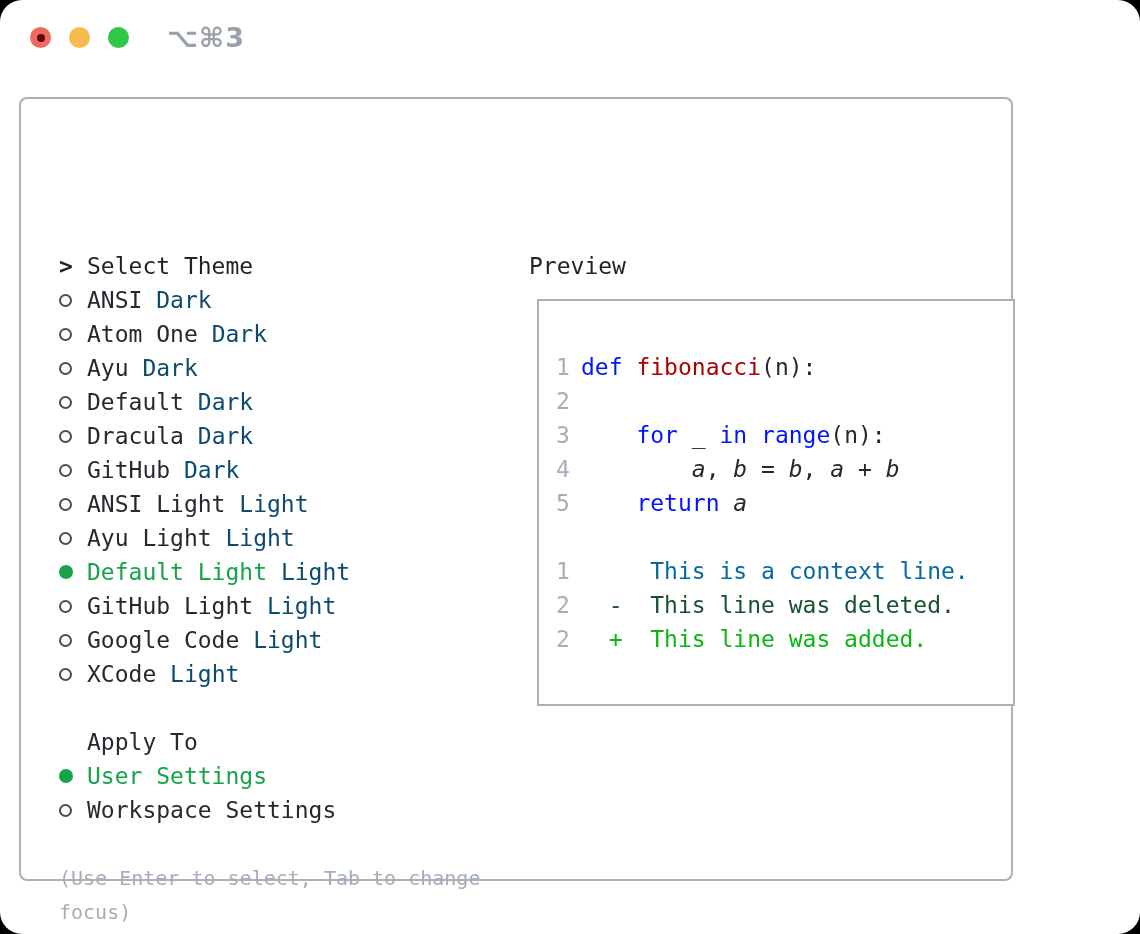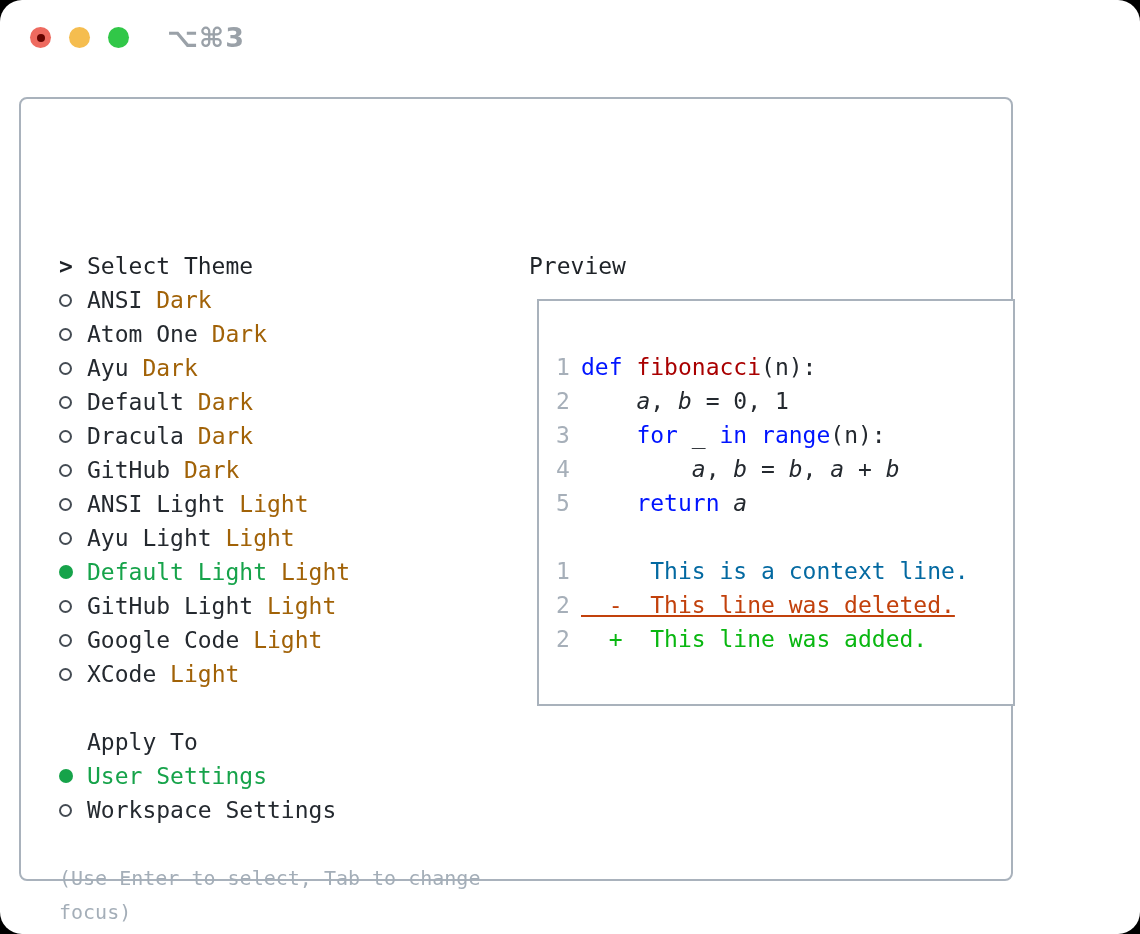--- a/index.html
+++ b/index.html
@@ -47,21 +47,21 @@
   .bold-title { font-weight: 400; color: #1f2328; }
 
   .circle {
     width: 13px; height: 13px; border-radius: 50%;
     border: 2px solid #454c54; background: transparent;
   }
   .circle.filled { border: none; background: #16a34a; width: 14px; height: 14px; }
 
   .item-name { color: #24292f; text-align: center; }
   .item-name.selected { color: #16a34a; }
-  .item-variant { color: #a16207; text-align: center; }
+  .item-variant { color: #0c4a6e; text-align: center; }
 
   .left-col { position: absolute; left: 38px; top: 150px; width: 460px; }
   .blank-row { height: 34px; }
 
   .hint {
     width: 440px; font-size: 20px; line-height: 34px; color: #a4aeb8;
     white-space: normal; word-wrap: break-word;
   }
 
   
@@ -73,21 +73,21 @@
     padding-top: 49px; padding-left: 17px;
     overflow: hidden;
   }
   .code-line { height: 34px; display: flex; align-items: center; font-size: 23px; white-space: pre; }
   .gutter { display: inline-block; width: 25px; flex: 0 0 25px; color: #a6afb9; }
   .code-text { color: #24292f; }
   .tok-keyword { color: #0014ff; text-align: center; }
   .tok-function { color: #a90000; }
   .tok-var { font-style: italic; color: #24292f; }
   .diff-context { color: #0369a1; }
-  .diff-deleted { color: #c2410c; text-decoration: underline; }
+  .diff-deleted { color: #14532d; }
   .diff-added { color: #09b711; }
 </style>
 </head>
 <body>
 
 <div class="window">
 
   <div class="titlebar">
     <div class="lights">
       <span class="light light-red">
@@ -140,21 +140,21 @@
     </div>
 
     <div class="right-col">
       <div class="row">
         <span class="bold-title">Preview</span>
       </div>
 
       <div class="preview-box">
         <div id="code-lines">
             <div class="code-line"><span class="gutter">1</span><span class="code-text"><span class="tok-keyword">def</span><span> </span><span class="tok-function">fibonacci</span><span>(n):</span></span></div>
-            <div class="code-line"><span class="gutter">2</span><span class="code-text"><span>    </span><span class="tok-var">a</span><span>, </span><span class="tok-var">b</span><span> = 0, 1</span></span></div>
+            <div class="code-line"><span class="gutter">2</span></div>
             <div class="code-line"><span class="gutter">3</span><span class="code-text"><span>    </span><span class="tok-keyword">for</span><span> _ </span><span class="tok-keyword">in</span><span> </span><span class="tok-keyword">range</span><span>(n):</span></span></div>
             <div class="code-line"><span class="gutter">4</span><span class="code-text"><span>        </span><span class="tok-var">a</span><span>, </span><span class="tok-var">b</span><span> = </span><span class="tok-var">b</span><span>, </span><span class="tok-var">a</span><span> + </span><span class="tok-var">b</span></span></div>
             <div class="code-line"><span class="gutter">5</span><span class="code-text"><span>    </span><span class="tok-keyword">return</span><span> </span><span class="tok-var">a</span></span></div>
           </div>
         <div class="blank-row"></div>
         <div id="diff-lines">
             <div class="code-line"><span class="gutter">1</span><span class="diff-context">     This is a context line.</span></div>
             <div class="code-line"><span class="gutter">2</span><span class="diff-deleted">  -  This line was deleted.</span></div>
             <div class="code-line"><span class="gutter">2</span><span class="diff-added">  +  This line was added.</span></div>
           </div>

